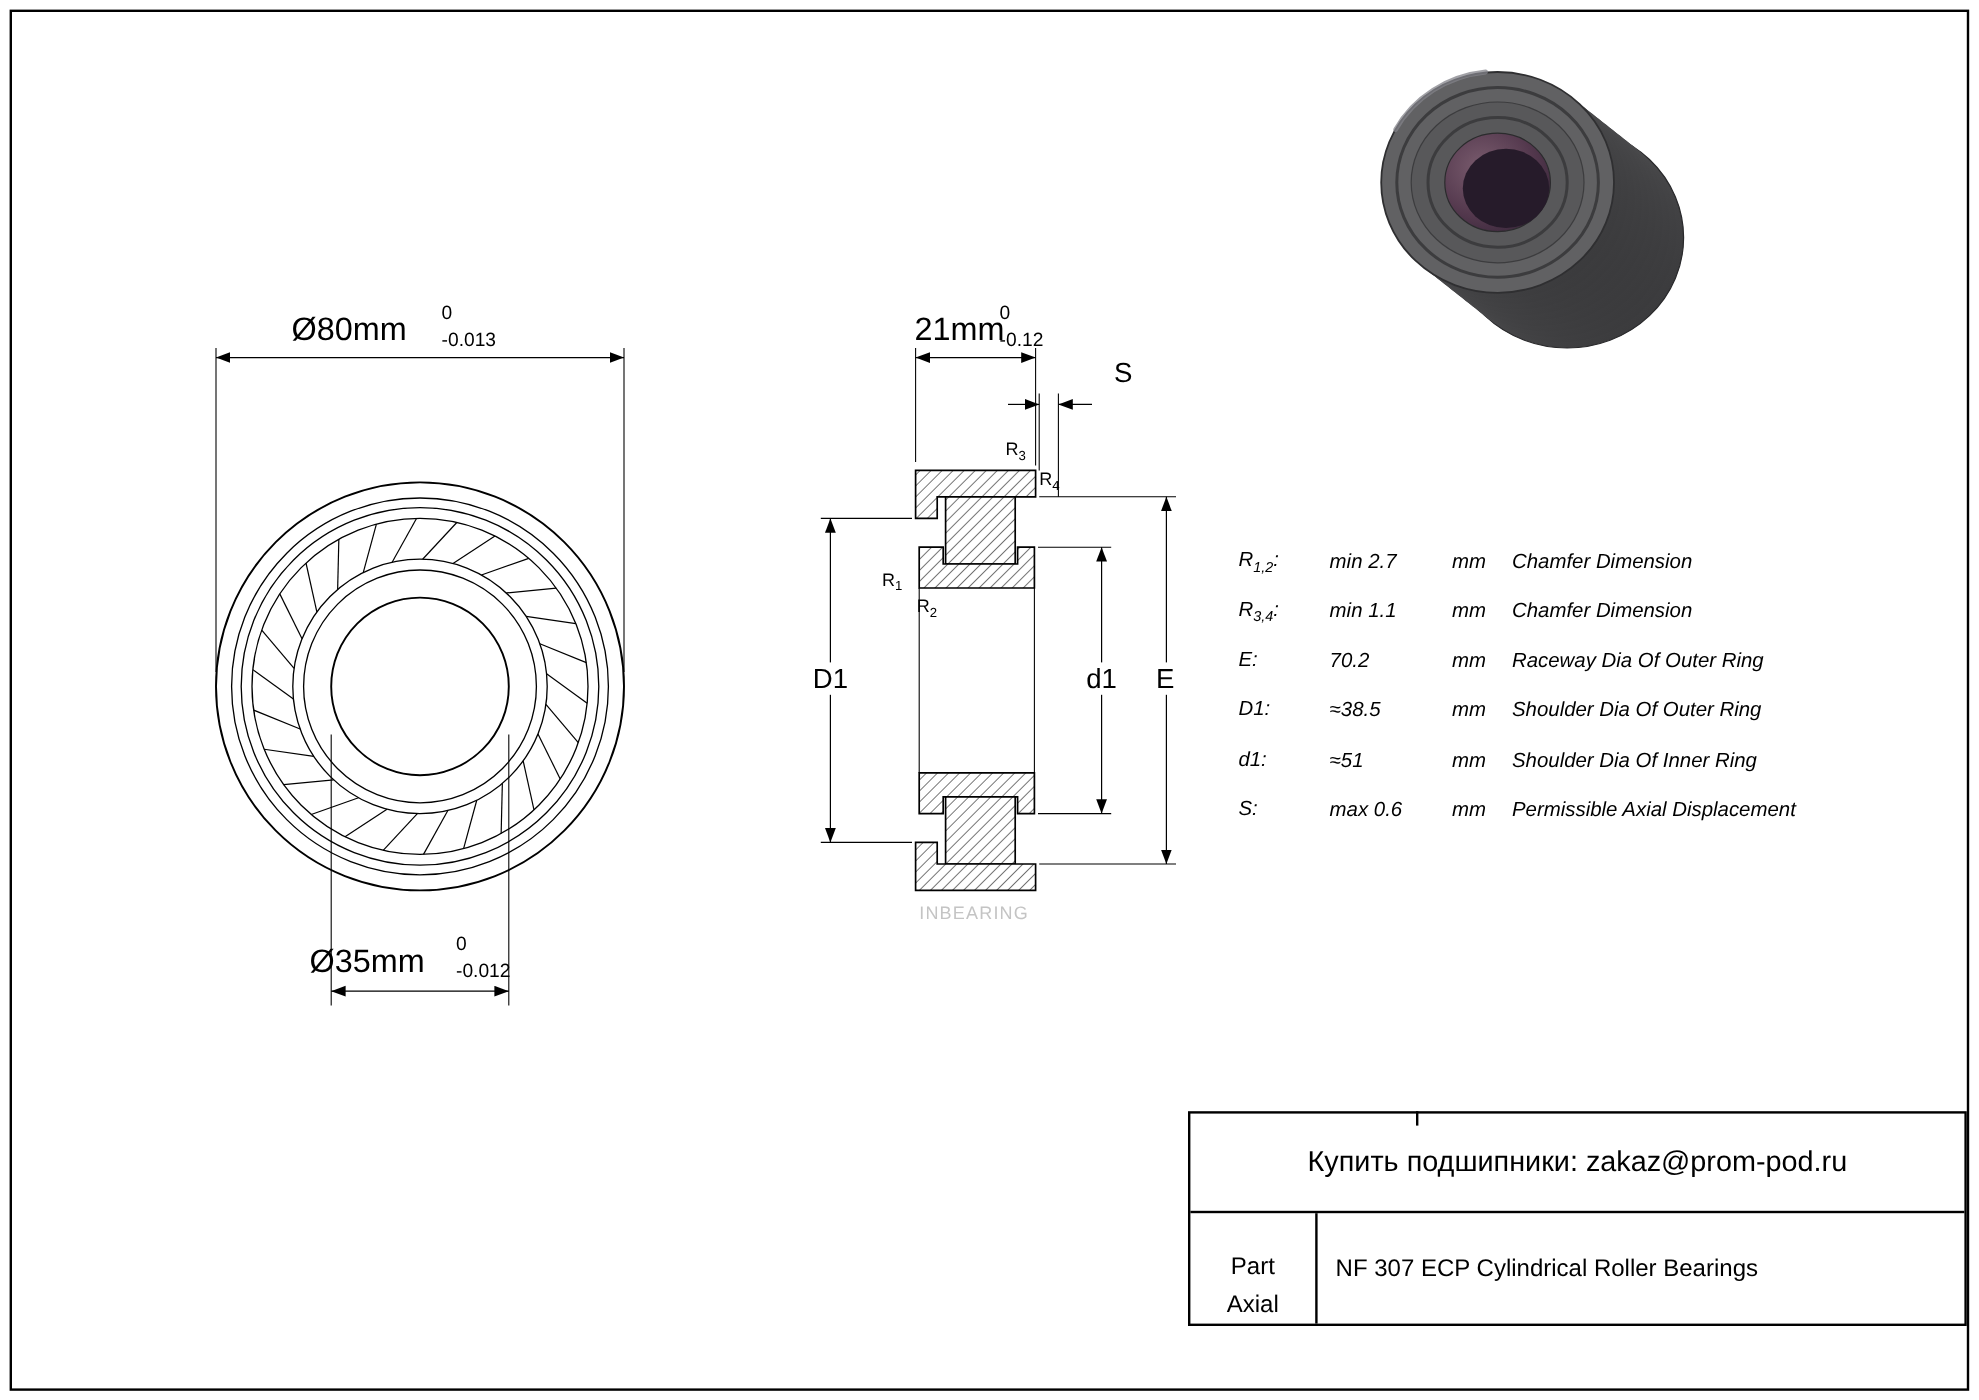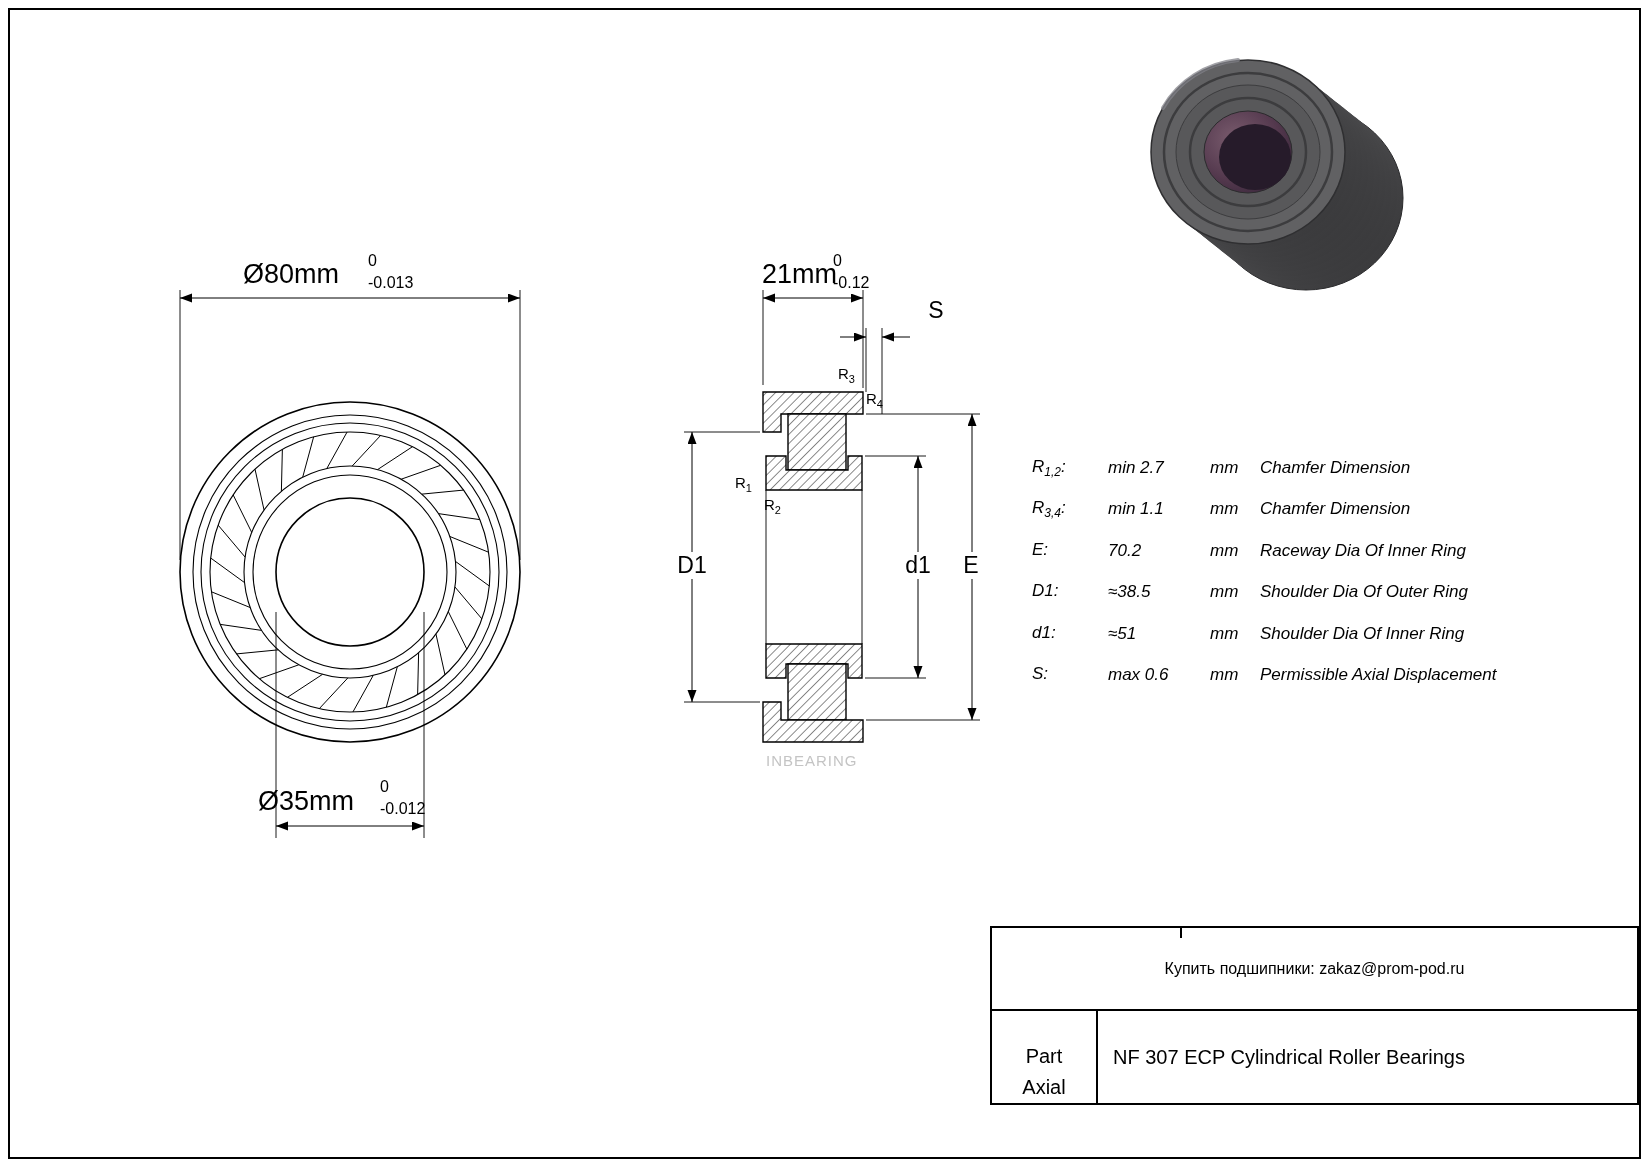--- a/index.html
+++ b/index.html
@@ -22,21 +22,21 @@
   .specs { position:absolute; left:1032px; top:447px; width:505px; }
   .spec-row { display:grid; grid-template-columns:76px 102px 50px 1fr; height:41.5px;
               align-items:center; font-size:17px;font-style:italic; }
   .spec-row sub { font-size:12px; }
 
   
   .titleblock { position:absolute; left:990px; top:926px; width:649px; height:179px;
                 border:2px solid #000; background:#fff; }
   .tb-tick { position:absolute; left:188px; top:-2px; width:2px; height:12px; background:#000; }
   .tb-top { height:83px; border-bottom:2px solid #000; display:flex; align-items:center;
-            justify-content:center; font-size:16px; }
+            justify-content:center; font-size:24px; }
   .tb-bottom { display:grid; grid-template-columns:106px 1fr; height:92px; }
   .tb-part { border-right:2px solid #000; display:flex; flex-direction:column; justify-content:flex-end;
              align-items:center; font-size:20px; line-height:1.55; }
   .tb-name { display:flex; align-items:center; padding-left:15px; font-size:20px; }
 </style>
 </head>
 <body>
 
 <div class="frame"></div>
 
@@ -209,21 +209,21 @@
   <div class="spec-row">
     <div><span>R</span><sub>3,4</sub><span>:</span></div>
     <div>min 1.1</div>
     <div>mm</div>
     <div>Chamfer Dimension</div>
   </div>
   <div class="spec-row">
     <div><span>E</span><sub></sub><span>:</span></div>
     <div>70.2</div>
     <div>mm</div>
-    <div>Raceway Dia Of Inner Ring</div>
+    <div>Raceway Dia Of Outer Ring</div>
   </div>
   <div class="spec-row">
     <div><span>D1</span><sub></sub><span>:</span></div>
     <div>≈38.5</div>
     <div>mm</div>
     <div>Shoulder Dia Of Outer Ring</div>
   </div>
   <div class="spec-row">
     <div><span>d1</span><sub></sub><span>:</span></div>
     <div>≈51</div>

